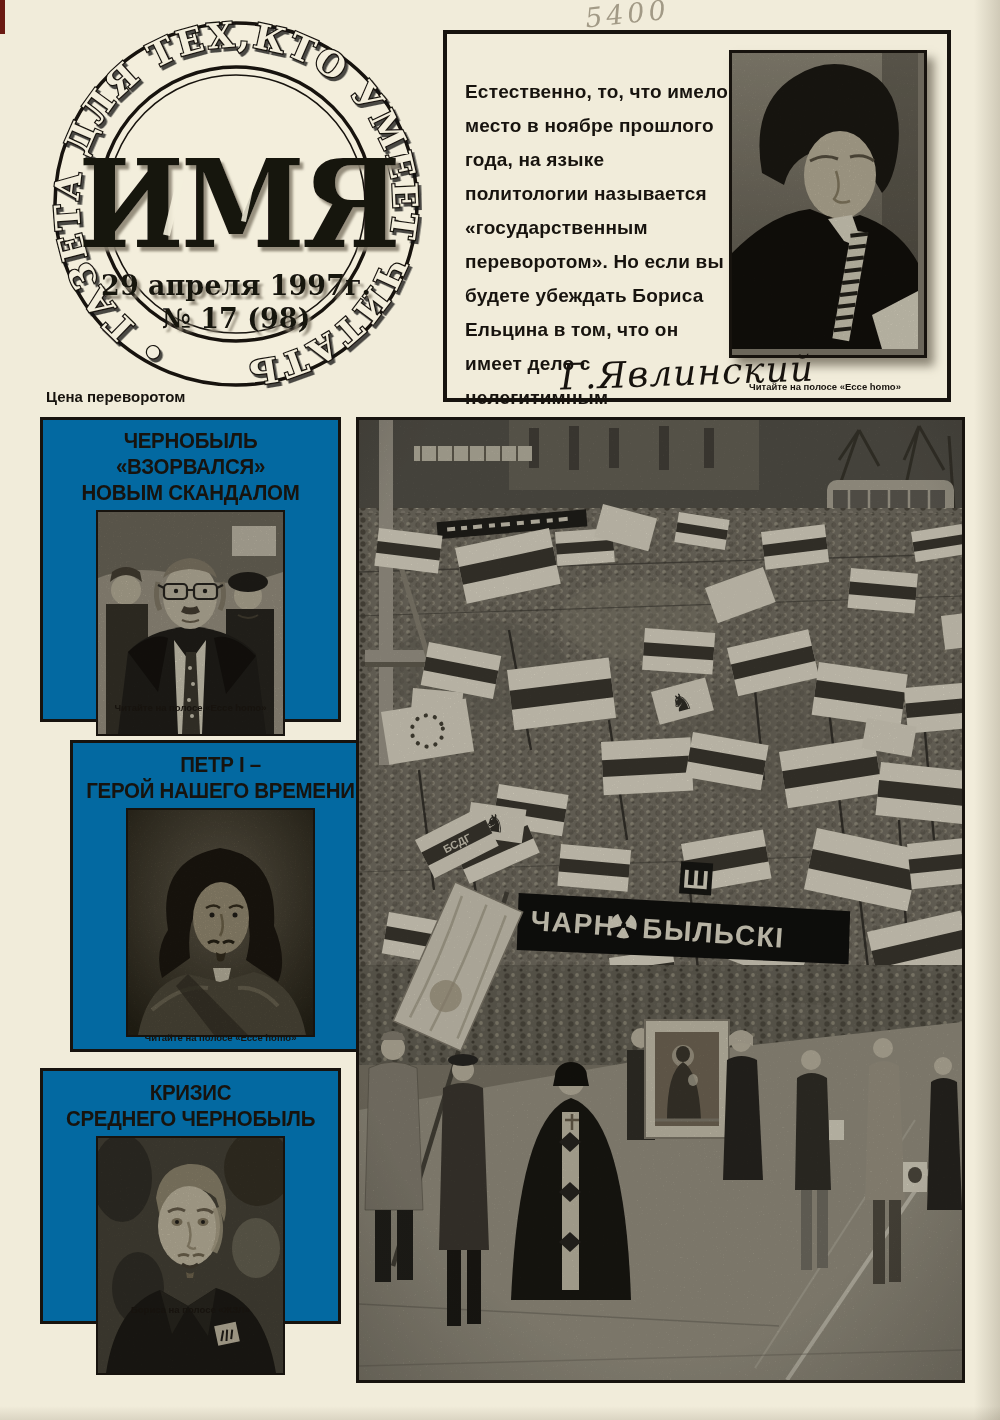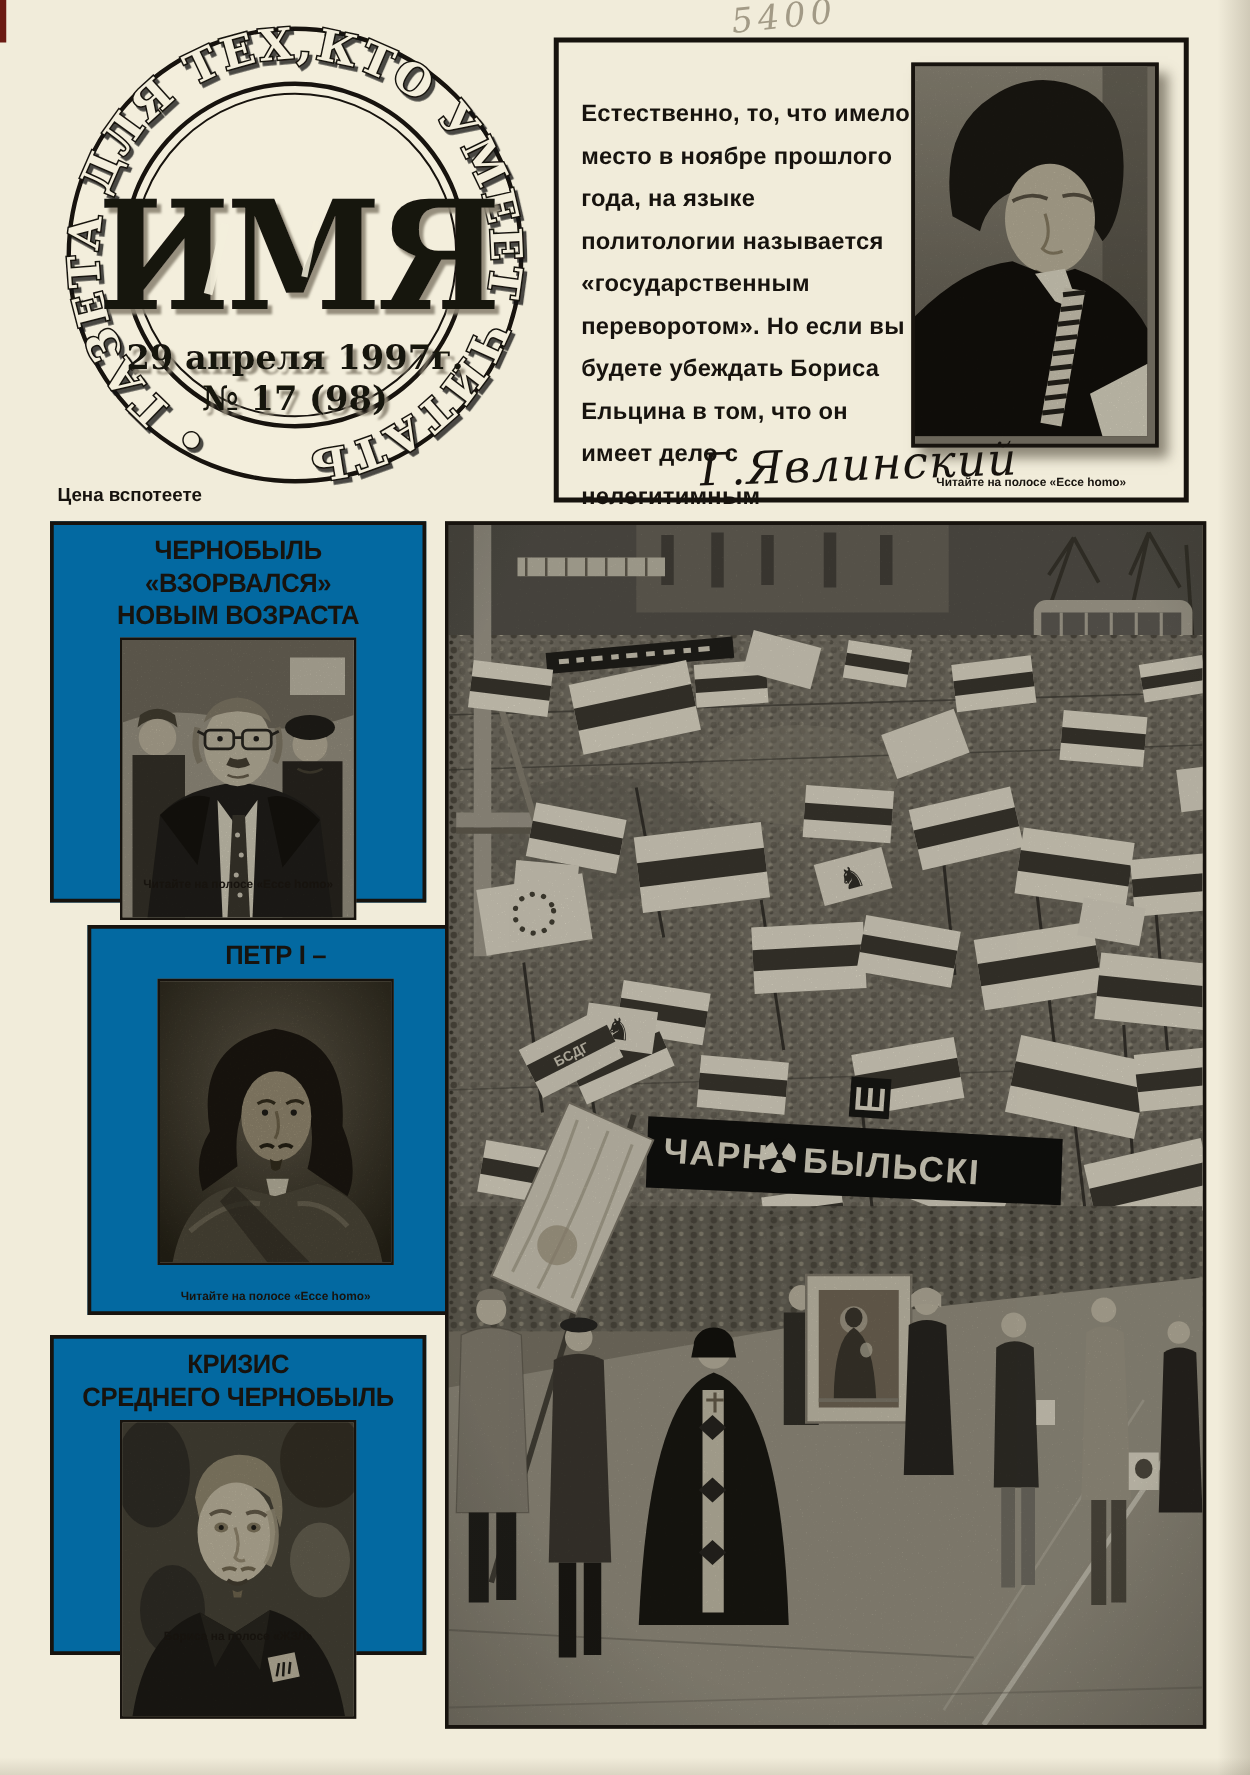--- a/index.html
+++ b/index.html
@@ -72,21 +72,21 @@
       <text font-family="DejaVu Serif, serif" font-weight="bold" font-size="34.5" letter-spacing="2.5" fill="#f3eedc" stroke="#17130e" stroke-width="2.4" style="paint-order:stroke" filter="url(#msShadow)">
         <textPath href="#ringPath" startOffset="7%">• ГАЗЕТА ДЛЯ ТЕХ,КТО УМЕЕТ ЧИТАТЬ</textPath>
       </text>
       <text x="188" y="229" text-anchor="middle" font-family="DejaVu Serif, serif" font-weight="bold" font-size="112" letter-spacing="-3" fill="#17130e" transform="scale(1,1.08) translate(0,-17)" filter="url(#msShadowGray)">ИМЯ</text>
       <rect x="120" y="160" width="7" height="58" fill="#f3eedc" transform="rotate(14 123 189)" opacity=".9"></rect>
       <rect x="196" y="158" width="5" height="46" fill="#f3eedc" transform="rotate(12 198 180)" opacity=".85"></rect>
       <text x="186" y="277" text-anchor="middle" font-family="DejaVu Serif, serif" font-weight="bold" font-size="27" filter="url(#msShadowGray)" fill="#17130e">29 апреля 1997г.</text>
       <text x="186" y="310" text-anchor="middle" font-family="DejaVu Serif, serif" font-weight="bold" font-size="27" filter="url(#msShadowGray)" fill="#17130e">№ 17 (98)</text>
     </svg>
   </div>
-  <div class="price">Цена вспотеете</div>
+  <div class="price">Цена переворотом</div>
 
   <div class="quote-box">
     <p class="quote-text">Естественно, то, что имело место в ноябре прошлого года, на языке политологии называется «государственным переворотом». Но если вы будете убеждать Бориса Ельцина в том, что он имеет дело с нелегитимным парламентом, - вспотеете.</p>
     <div class="yav-photo">
       <svg viewBox="0 0 186 296" width="186" height="296">
         <defs>
           <linearGradient id="yavBg" x1="0" y1="0" x2="0" y2="1">
             <stop offset="0" stop-color="#96907f"></stop>
               <stop offset="1" stop-color="#5c574c"></stop>
           </linearGradient>
@@ -113,21 +113,21 @@
         <rect width="186" height="296" filter="url(#grainQ)" opacity=".22"></rect>
       </svg>
     </div>
     <div class="signature">Г.Явлинский</div>
     <div class="quote-caption">Читайте на полосе «Ecce homo»</div>
   </div>
 
   <div class="teaser t1">
     <h2>
       <span>ЧЕРНОБЫЛЬ «ВЗОРВАЛСЯ»</span><br>
-      <span>НОВЫМ ВОЗРАСТА</span>
+      <span>НОВЫМ СКАНДАЛОМ</span>
     </h2>
     <span class="tphoto">
       <svg viewBox="0 0 185 222" width="185" height="222">
         <defs>
             <filter id="grainT1">
               <feTurbulence type="fractalNoise" baseFrequency="0.85" numOctaves="2"></feTurbulence>
           <feColorMatrix type="matrix" values="0 0 0 0 0 0 0 0 0 0 0 0 0 0 0 .8 .8 .8 0 0"></feColorMatrix>
             </filter>
           </defs>
         <rect width="185" height="222" fill="#a59e8c"></rect>
@@ -164,20 +164,21 @@
         <path d="M84,108 q8,4 17,0" stroke="#6e6450" stroke-width="2" fill="none"></path>
         <rect width="185" height="222" filter="url(#grainT1)" opacity=".25"></rect>
       </svg>
     </span>
     <div class="tcaption">Читайте на полосе «Ecce homo»</div>
   </div>
 
   <div class="teaser t2">
     <h2>
       <span>ПЕТР I –</span><br>
+      <span>ГЕРОЙ НАШЕГО ВРЕМЕНИ</span>
     </h2>
     <span class="tphoto">
       <svg viewBox="0 0 185 225" width="185" height="225">
         <defs>
           <radialGradient id="petBg" cx="50%" cy="38%" r="75%">
             <stop offset="0" stop-color="#6e6654"></stop>
               <stop offset="1" stop-color="#2a2619"></stop>
           </radialGradient>
           <filter id="grainT2">
               <feTurbulence type="fractalNoise" baseFrequency="0.8" numOctaves="2"></feTurbulence>

